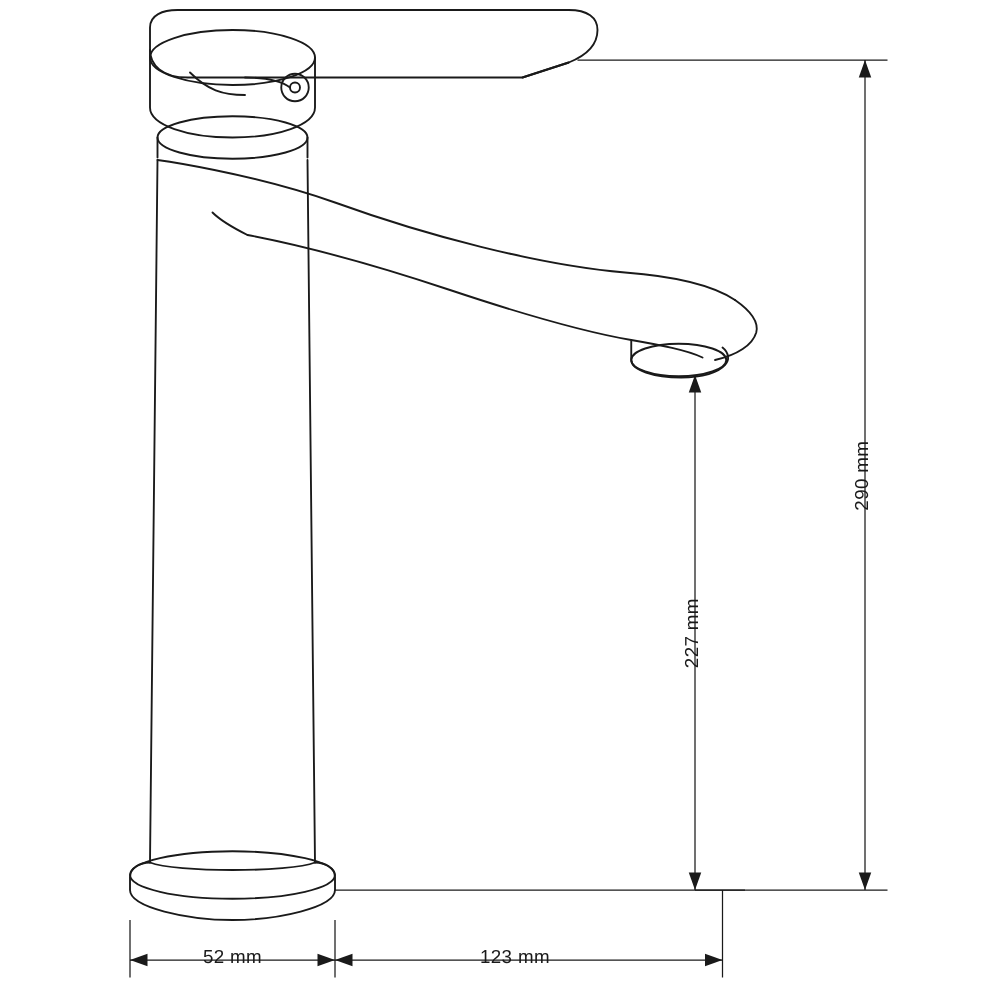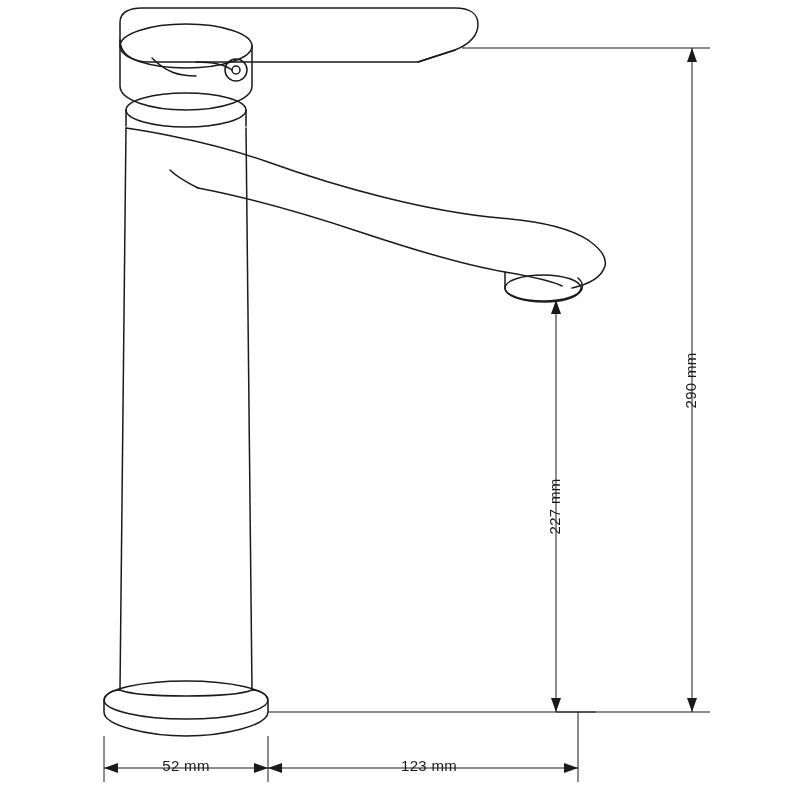--- a/index.html
+++ b/index.html
@@ -116,15 +116,15 @@
       <polygon points="578,768 564,763 564,773"></polygon>
     </g>
   </svg>
 
   <div class="dim-label rot" style="left:650px; top:372px; width:80px; text-align:center;">290 mm</div>
 
   <div class="dim-label rot" style="left:514px; top:498px; width:80px; text-align:center;">227 mm</div>
 
   <div class="dim-label" style="left:146px; top:757px; width:80px; text-align:center;">52 mm</div>
 
-  <div class="dim-label" style="left:389px; top:757px; width:80px; text-align:center;">123 mm</div>
+  <div class="dim-label" style="left:360px; top:757px; width:80px; text-align:right;">123 mm</div>
 
 </div>
 
 </body></html>

